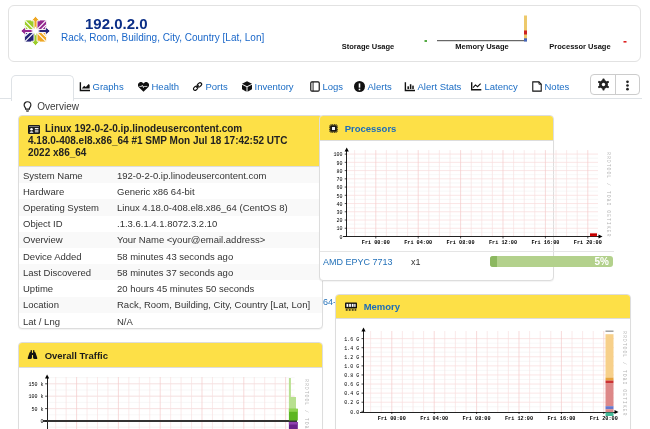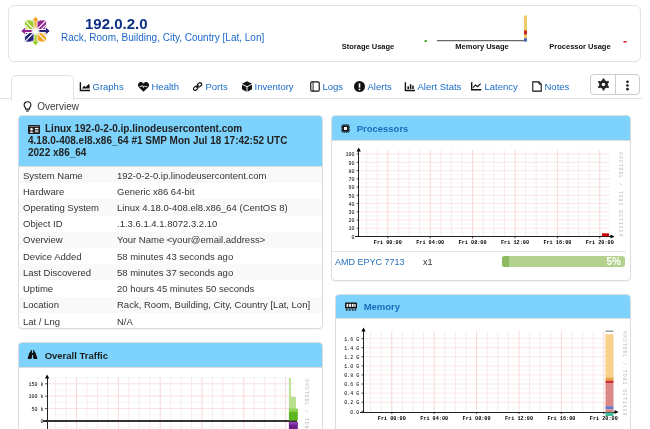--- a/index.html
+++ b/index.html
@@ -17,39 +17,39 @@
 .tab svg { vertical-align:-2px; margin-right:2.5px; }
 #tab-active { left:11px; top:75px; width:63px; height:26px; background:#fff;
   border:1px solid #dee2e6; border-bottom:none; border-radius:5px 5px 0 0; z-index:5; }
 #tab-active-in { left:23px; top:81px; font-size:10px; color:#3a3a3a; z-index:6;margin-top:20px; }
 #btngroup { left:590px; top:74px; width:50px; height:21px; border:1px solid #ccc;
   border-radius:4px; background:#fff; }
 #btngroup .sep { position:absolute; left:24px; top:0; width:1px; height:19px; background:#ccc; }
 
 .card { position:absolute; background:#fff; border:1px solid #ddd; border-radius:4px;
   box-shadow:0 1px 1px rgba(0,0,0,0.05); }
-.chead { position:absolute; left:0; top:0; right:0; background:#7dd3fc;
+.chead { position:absolute; left:0; top:0; right:0; background:#fde047;
   border-bottom:1px solid #ddd; border-radius:3px 3px 0 0; }
 #infocard { left:18px; top:115px; width:305px; height:214px; }
 #infohead { height:51px; font-size:10px; font-weight:bold; color:#222;
   padding:7px 8px 0 9px; line-height:12.2px; }
 #infotbl { position:absolute; left:0; top:51px; width:303px; border-collapse:collapse;
   font-size:9.5px; color:#333; }
 #infotbl td { height:16.2px; padding:0; vertical-align:middle; }
 #infotbl td.l { padding-left:4px; width:98px; }
 #infotbl tr.s { background:#f9f9f9; }
 #viewbtn { position:absolute; left:277px; top:313px; width:35px; height:13px;
   background:#337ab7; border:1px solid #2e6da4; border-radius:3px; color:#fff;
   font-size:9px; font-weight:bold; text-align:center; line-height:12px;margin-top:36px; }
 
 #trafficcard { left:18px; top:342px; width:305px; height:120px; }
 #traffichead { height:25px; font-size:9.5px; font-weight:bold; color:#1a1a1a;
   line-height:25px; padding-left:8px; }
 
-#proccard { left:331px; top:115px; width:300px; height:166px; }
+#proccard { left:319px; top:115px; width:235px; height:166px; }
 #prochead { height:25px; font-size:9.5px; font-weight:bold; color:#1b6cba;
   line-height:25px; padding-left:9px; }
 #memcard { left:335px; top:294px; width:296px; height:160px; }
 #memhead { height:24px; font-size:9.5px; font-weight:bold; color:#1b6cba;
   line-height:24px; padding-left:9px; }
 .chead svg { vertical-align:-1px; margin-right:4px; }
 #procfoot { position:absolute; left:0px; top:135px; width:294px; font-size:9px; }
 #procfoot .divider { position:absolute; left:0; top:0; width:294px; height:1px; background:#e5e5e5; }
 #pname { position:absolute; left:3px; top:6px; color:#2572b9; white-space:nowrap;text-align:center; }
 #pcount { position:absolute; left:91px; top:6px; color:#333; }

